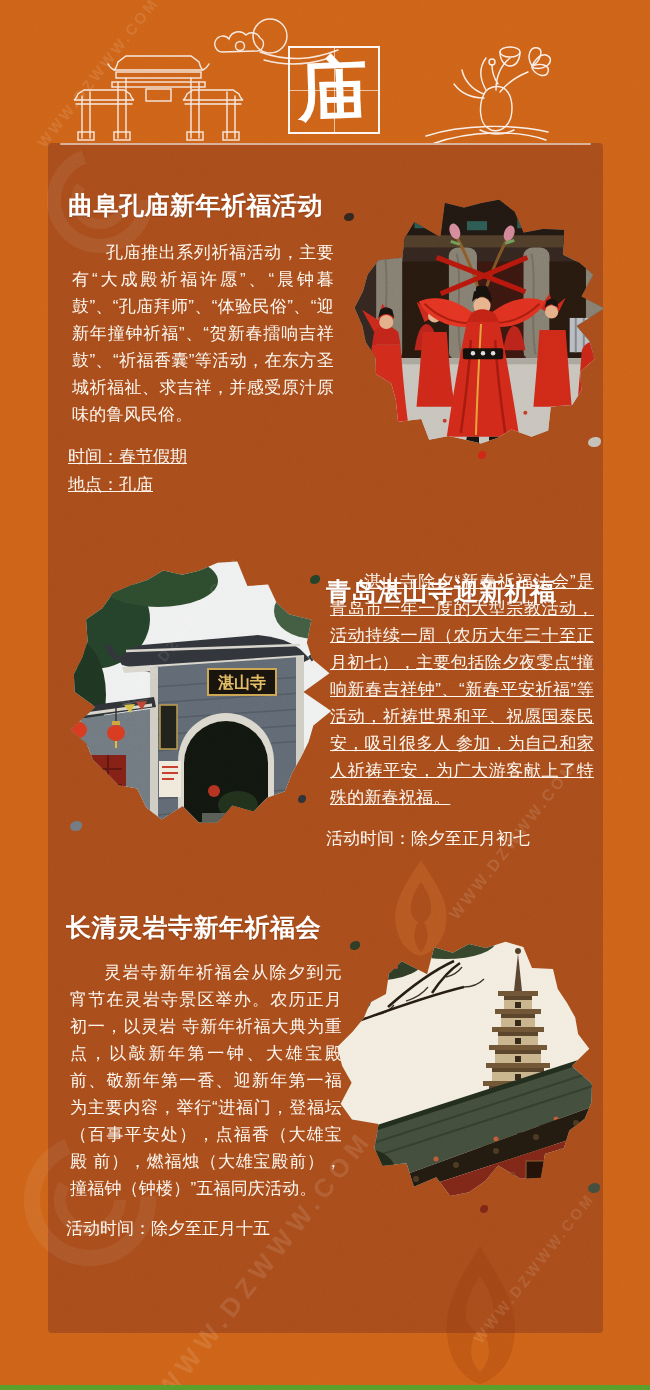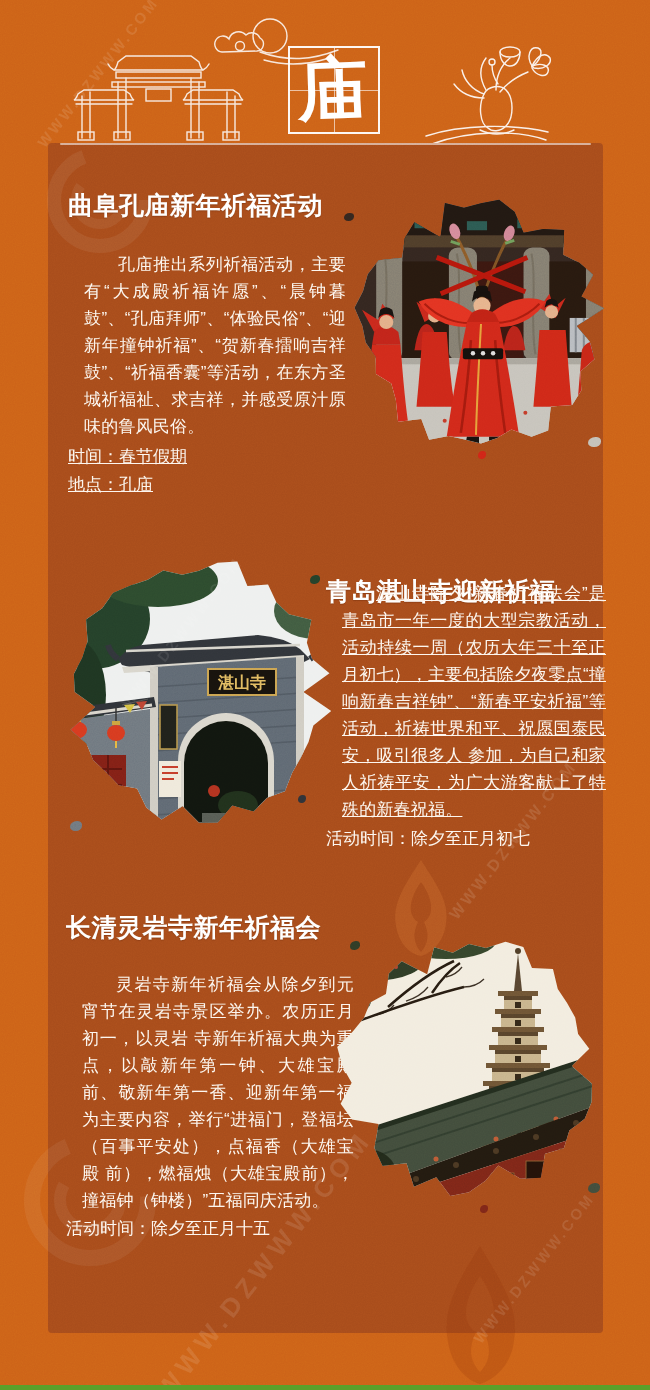--- a/index.html
+++ b/index.html
@@ -12,21 +12,21 @@
   .char-box .gv{position:absolute;top:0;bottom:0;left:50%;width:1px;background:rgba(255,255,255,.6);}
   .char-box .ch{position:absolute;left:50%;top:50%;transform:translate(-52%,-50%) rotate(-2deg);
     font-size:70px;font-weight:bold;color:#fff;line-height:1;}
   .panel{position:absolute;left:48px;top:143px;width:555px;height:1190px;
     background:#a64b1b;border-radius:4px;z-index:10;}
   .panel::before{content:'';position:absolute;top:0;left:12px;right:12px;height:2px;
     background:rgba(255,255,255,.55);border-radius:2px;}
   .sec{position:absolute;left:0;top:0;width:100%;}
   .title{position:absolute;margin:0;font-size:25px;font-weight:bold;color:#ffffff;
     letter-spacing:.5px;text-shadow:0 1px 1px rgba(60,20,0,.25);}
-  .bodytx{position:absolute;margin:16px;font-size:17px;color:#fdf6ef;line-height:27px;
+  .bodytx{position:absolute;margin:4px;font-size:17px;color:#fdf6ef;line-height:27px;
     text-align:justify;text-indent:2em;letter-spacing:.2px;}
   .meta{position:absolute;font-size:17px;color:#fdf6ef;line-height:28px;}
   .t1{left:20px;top:46px;} .b1{left:20px;top:92px;width:262px;} .m1{left:20px;top:300px;text-decoration:underline;}
   .t2{left:278px;top:396px;margin-top:36px;} .b2{left:278px;top:421px;width:264px;text-decoration:underline;} .m2{left:278px;top:682px;}
   .t3{left:18px;top:768px;font-family:Liberation Serif, serif;} .b3{left:18px;top:812px;width:272px;} .m3{left:18px;top:1072px;}
   .photo{position:absolute;}
   .photo svg{width:100%;height:100%;display:block;}
   .p1{left:306px;top:56px;width:254px;height:254px;}
   .p2{left:14px;top:412px;width:274px;height:274px;}
   .p3{left:288px;top:790px;width:266px;height:266px;}

